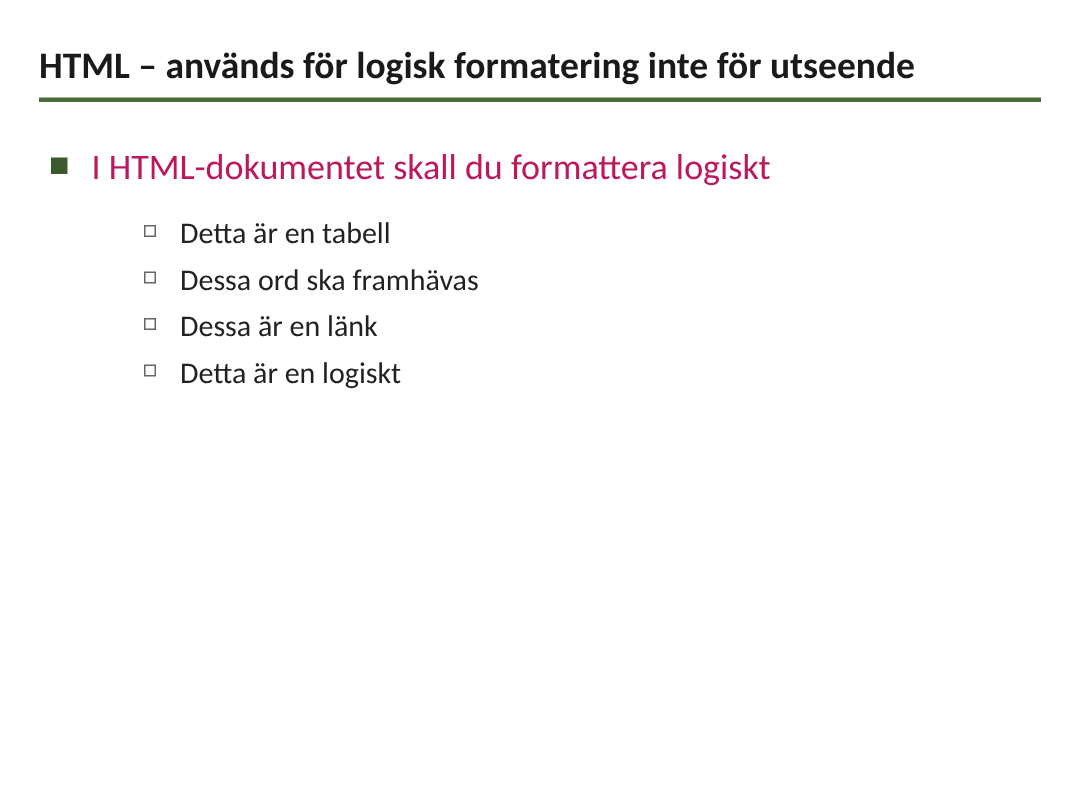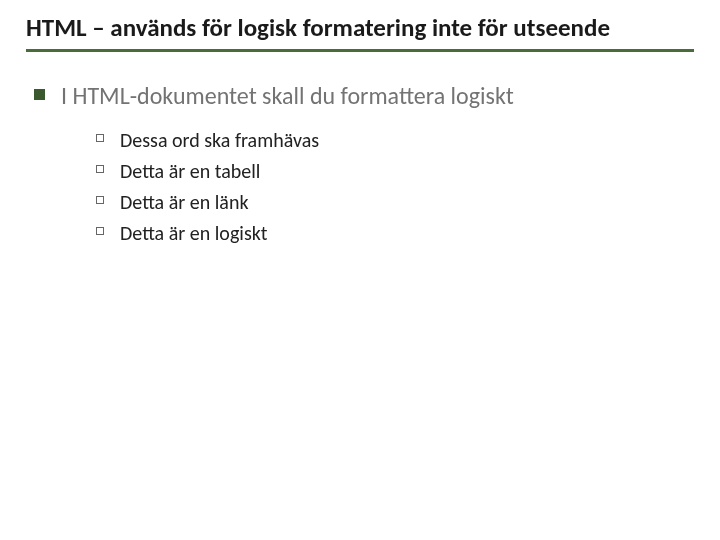--- a/index.html
+++ b/index.html
@@ -1,22 +1,22 @@
 <!DOCTYPE html>
 <html><head>
 <meta charset="utf-8">
 <style>
   html,body{margin:0;padding:0;width:720px;height:540px;background:#fff;font-family:"Segoe UI",Calibri,Arial,sans-serif;color:#222}
-  .frame{box-sizing:border-box;width:720px;height:467px;padding:12px 26px}
+  .frame{box-sizing:border-box;width:720px;height:467px;padding:28px 26px}
   .title-block{border-bottom:3px solid #4a6b3a;padding:0 0 6px 0;margin-bottom:28px}
   .title{font-size:25px;font-weight:700;letter-spacing:0;color:#1a1a1a;line-height:1.25}
   .bullets{margin:0;padding:0;list-style:none}
   .bul1{display:flex;align-items:flex-start;margin:0 0 14px 0}
   .sq{width:11px;height:11px;background:#3a5a2e;margin:9px 16px 0 8px;flex:0 0 auto}
-  .bul1-text{font-size:24px;color:#737373;line-height:1.35}
+  .bul1-text{font-size:24px;color:#be185d;line-height:1.35}
   .sublist{margin:6px 0 18px 0;padding:0;list-style:none}
   .bul2{display:flex;align-items:flex-start;margin:0 0 4px 0}
   .sq2{width:8px;height:8px;border:1.5px solid #666;margin:7px 16px 0 70px;flex:0 0 auto;box-sizing:border-box}
   .bul2-text{font-size:20px;color:#222;line-height:1.35}
 </style>
 </head>
 <body>
 
 <div class="frame">
 
@@ -28,29 +28,29 @@
 
     <li class="bul1">
       <span class="sq"></span>
       <span class="bul1-text">I HTML-dokumentet skall du formattera logiskt</span>
     </li>
 
     <li>
       <ul class="sublist">
         <li class="bul2">
           <span class="sq2"></span>
+          <span class="bul2-text">Detta är en tabell</span>
+        </li>
+        <li class="bul2">
+          <span class="sq2"></span>
           <span class="bul2-text">Dessa ord ska framhävas</span>
         </li>
         <li class="bul2">
           <span class="sq2"></span>
-          <span class="bul2-text">Detta är en tabell</span>
-        </li>
-        <li class="bul2">
-          <span class="sq2"></span>
-          <span class="bul2-text">Detta är en länk</span>
+          <span class="bul2-text">Dessa är en länk</span>
         </li>
         <li class="bul2">
           <span class="sq2"></span>
           <span class="bul2-text">Detta är en logiskt</span>
         </li>
       </ul>
     </li>
 
 
   </ul>

